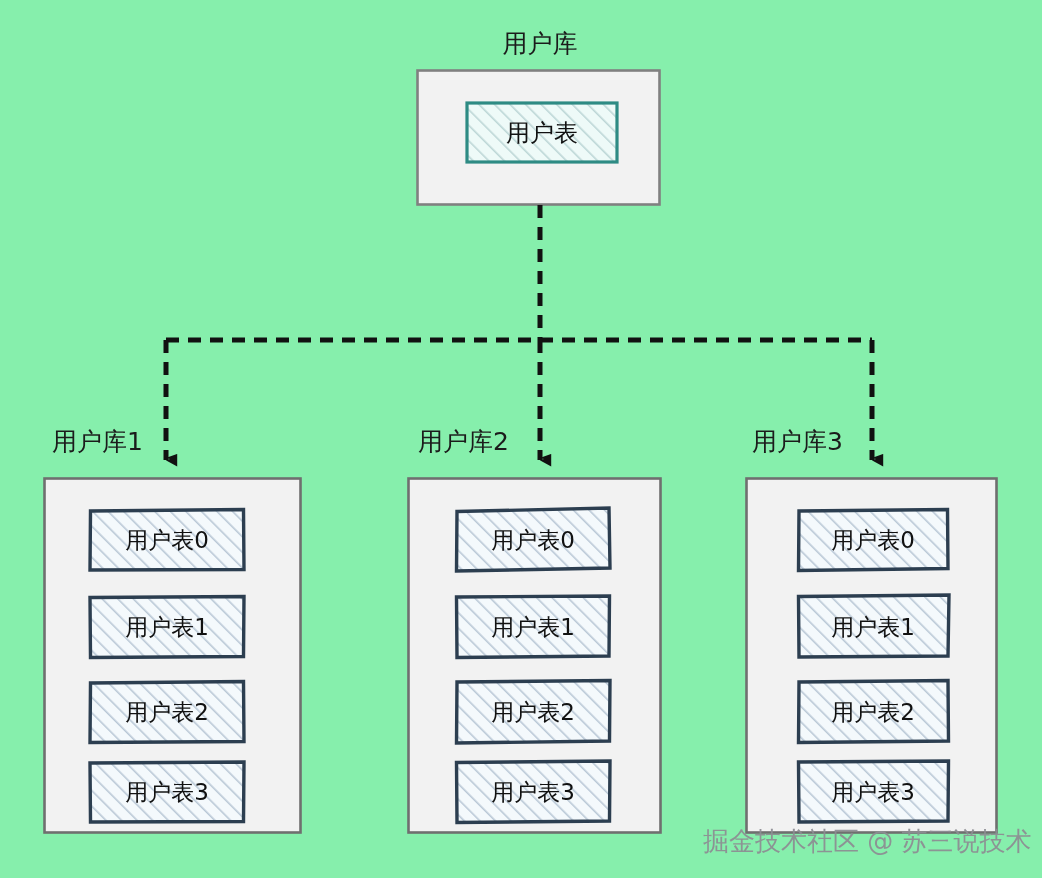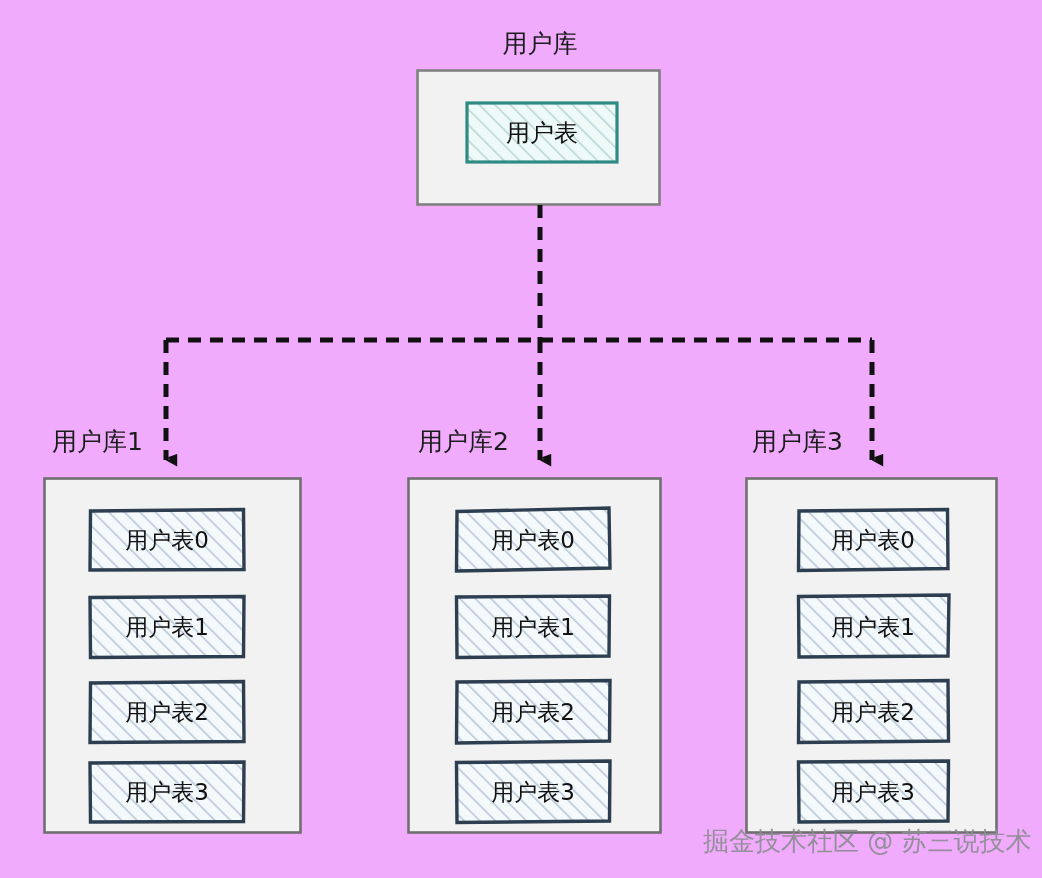--- a/index.html
+++ b/index.html
@@ -11,21 +11,21 @@
   body {
     width: 1042px;
     height: 878px;
     overflow: hidden;
     font-family: "DejaVu Sans", "Liberation Sans", sans-serif;
   }
   #stage {
     position: relative;
     width: 1042px;
     height: 878px;
-    background: #f0abfc;
+    background: #86efac;
   }
   #diagram {
     position: absolute;
     top: 0;
     left: 0;
     width: 1042px;
     height: 878px;
     display: block;
   }
   .db-title {

